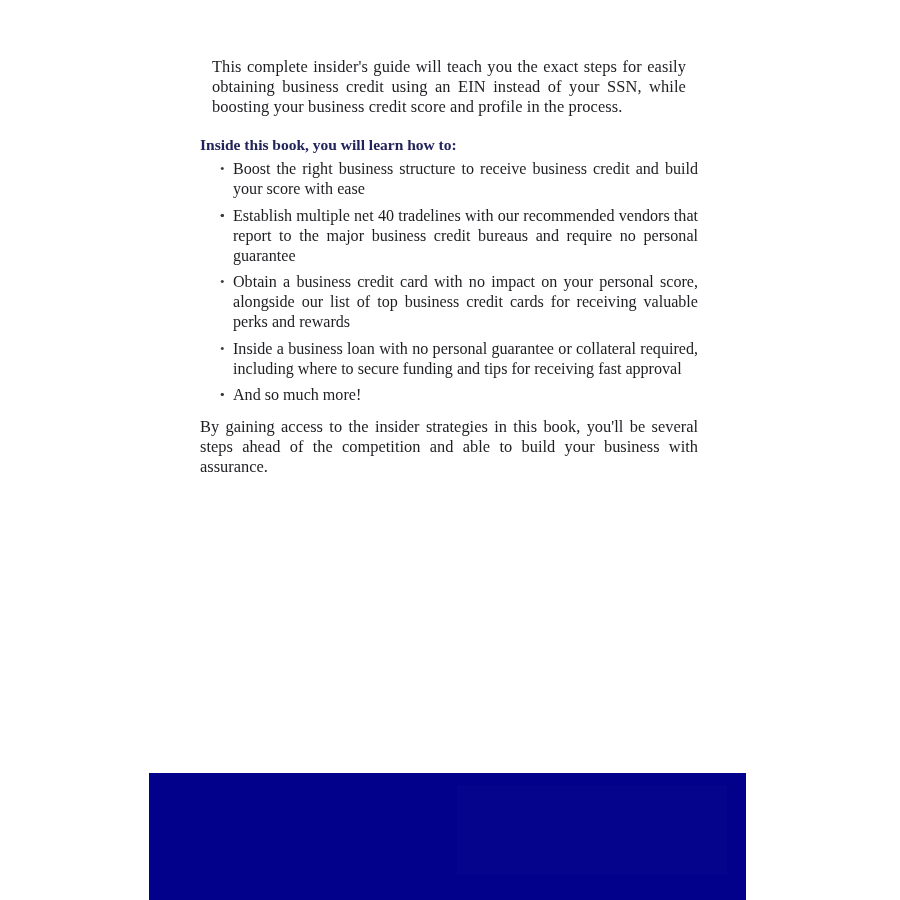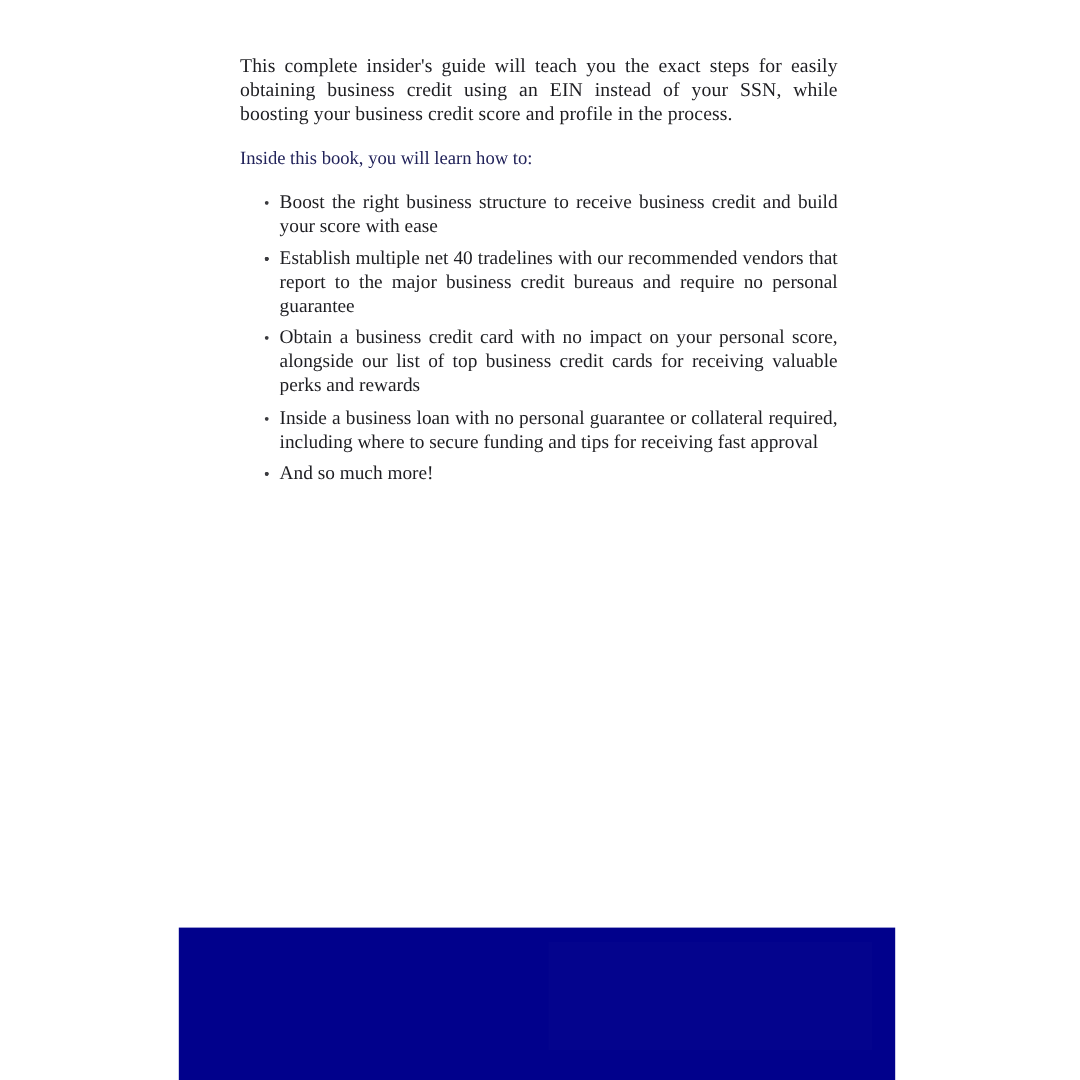--- a/index.html
+++ b/index.html
@@ -2,26 +2,27 @@
 <html><head>
   <meta charset="utf-8">
   <style>
     html, body { margin: 0; padding: 0; }
     body {
       width: 900px; height: 900px; background: #ffffff; position: relative; overflow: hidden;
       font-family: "DejaVu Serif", "Liberation Serif", serif; color: #1e1e22;
     }
     .page { position: absolute; left: 200px; top: 45px; width: 498px; }
     .intro {
-      font-size: 15px; line-height: 20px; text-align: justify; margin: 0;
+      font-size: 15px; line-height: 20px; text-align: justify; margin: 12px;
       letter-spacing: 0.1px; font-family: "Liberation Serif", serif; font-size: 16.4px;
     }
     .heading {
-      margin: 18px 0 16px 0; font-size: 15.5px; line-height: 20px; color: #22235a;
+      margin: 18px 0 4px 0; font-size: 15.5px; line-height: 20px; color: #22235a;
       font-family: "Liberation Serif", serif;
+      font-weight: bold;
     }
     ul.bullets { list-style: none; margin: 0; padding: 0 0 0 20px; }
     ul.bullets li {
       position: relative; padding-left: 13px; margin: 0 0 6.5px 0;
       font-family: "Liberation Serif", serif; font-size: 16.1px; line-height: 20px;
       text-align: justify; color: #1e1e22;
     }
     ul.bullets li .dot {
       position: absolute; left: 0; top: 0; font-size: 13px; color: #3a3a3e;
     }
@@ -47,17 +48,18 @@
   <ul class="bullets">
     <li><span class="dot">•</span><span>Boost the right business structure to receive business credit and build your score with ease</span></li>
     <li><span class="dot">•</span></li>
     <li><span class="dot">•</span></li>
     <li><span class="dot">•</span><span>Establish multiple net 40 tradelines with our recommended vendors that report to the major business credit bureaus and require no personal guarantee</span></li>
     <li><span class="dot">•</span><span>Obtain a business credit card with no impact on your personal score, alongside our list of top business credit cards for receiving valuable perks and rewards</span></li>
     <li><span class="dot">•</span><span>Inside a business loan with no personal guarantee or collateral required, including where to secure funding and tips for receiving fast approval</span></li>
     <li><span class="dot">•</span></li>
     <li><span class="dot">•</span><span>And so much more!</span></li>
   </ul>
+  <p class="outro">By gaining access to the insider strategies in this book, you'll be several steps ahead of the competition and able to build your business with assurance.</p>
 </div>
 
 <div class="cover-block">
   <div class="shade"></div>
 </div>
 
 </body></html>

